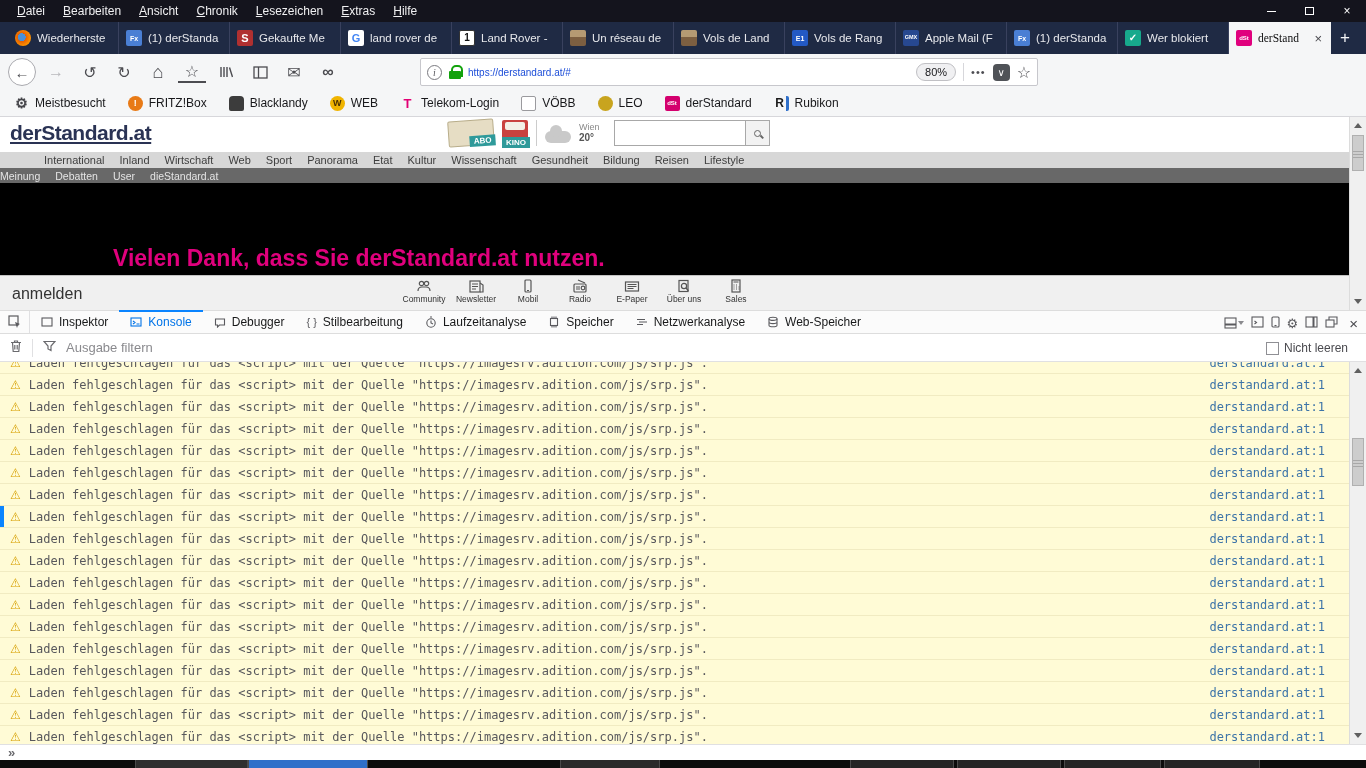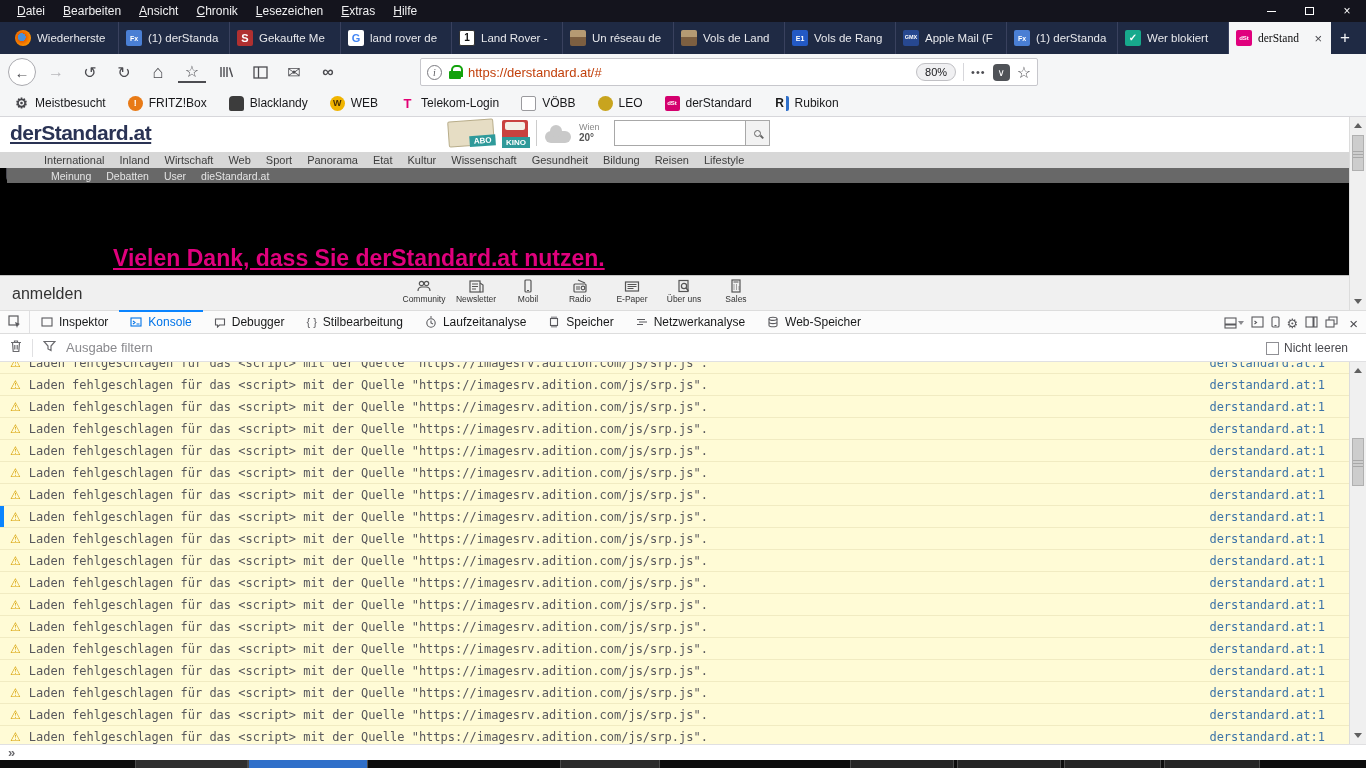--- a/index.html
+++ b/index.html
@@ -29,21 +29,21 @@
   .navtoolbar{position:absolute;left:0;top:54px;width:1366px;height:36px;background:#f5f6f7;display:flex;align-items:center;}
   .navicons{display:flex;align-items:center;gap:6px;padding-left:8px;color:#4c4c51;}
   .nbtn{width:28px;height:28px;display:flex;align-items:center;justify-content:center;font-size:16px;color:#4c4c51;}
   .backbtn{border:1px solid #a9a9ae;border-radius:50%;background:#fff;font-size:15px;}
   .fwd{color:#b8b8bc;}
   .urlbar{position:absolute;left:420px;top:4px;width:618px;height:28px;background:#fff;border:1px solid #c7c7cc;border-radius:2px;display:flex;align-items:center;padding:0 6px;gap:7px;}
   .info-i{width:15px;height:15px;border:1px solid #7a7a80;border-radius:50%;color:#5a5a60;font-size:10px;display:flex;align-items:center;justify-content:center;font-family:"Liberation Serif",serif;font-style:italic;}
   .lockicon{width:12px;height:14px;position:relative;}
   .lockicon::before{content:"";position:absolute;left:2px;top:0;width:8px;height:8px;border:2px solid #12a20c;border-radius:5px 5px 0 0;}
   .lockicon::after{content:"";position:absolute;left:0;top:6px;width:12px;height:8px;background:#12a20c;border-radius:1px;}
-  .urltext{font-size:13px;color:#c2410c;flex:1;}
+  .urltext{font-size:10px;color:#1d4ed8;flex:1;}
   .zoompill{border:1px solid #c0c0c4;background:#f0f0f2;border-radius:10px;font-size:11px;padding:2px 8px;color:#18181b;}
   .urlsep{width:1px;height:18px;background:#d7d7db;}
   .dots3{color:#4c4c51;font-size:11px;letter-spacing:1px;}
   .pocket{width:17px;height:17px;border-radius:4px;background:#4f5257;color:#fff;font-size:10px;display:flex;align-items:center;justify-content:center;}
   .star{color:#4c4c51;font-size:16px;}
   .right-icons{position:absolute;right:10px;top:0;height:36px;display:flex;align-items:center;gap:12px;}
   .shieldgray{width:14px;height:16px;background:#b4b4b8;clip-path:polygon(0 0,100% 0,100% 60%,50% 100%,0 60%);}
   .shielduo{width:15px;height:16px;background:#88888c;clip-path:polygon(0 0,100% 0,100% 60%,50% 100%,0 60%);color:#fff;font-size:6px;font-weight:bold;display:flex;justify-content:center;padding-top:3px;}
   .pinorange{width:11px;height:16px;border-radius:2px;background:linear-gradient(#6b97d6 30%,#e85c2a 30%);}
   .hdbadge{width:22px;height:14px;background:#8f1f1f;border:1px solid #5f1010;border-radius:3px;color:#fff;font-size:9px;font-weight:bold;display:flex;align-items:center;justify-content:center;}
@@ -76,29 +76,29 @@
   .cloud::before{content:"";position:absolute;left:5px;top:-6px;width:12px;height:12px;background:#c9c9c9;border-radius:50%;}
   .weather{font-size:9px;color:#8a8a8a;line-height:1.15;}
   .weather b{color:#555;font-size:10px;}
   .searchwrap{display:flex;align-items:center;margin-left:6px;}
   .searchbox{width:132px;height:26px;border:1px solid #a8a8a8;background:#fff;font-size:12px;padding:0 5px;font-family:"Liberation Sans",sans-serif;}
   .searchbtn{width:24px;height:26px;border:1px solid #a8a8a8;border-left:none;background:#f2f2f2;display:flex;align-items:center;justify-content:center;}
   .mag{width:7px;height:7px;border:1.5px solid #666;border-radius:50%;position:relative;}
   .mag::after{content:"";position:absolute;left:5px;top:5px;width:4px;height:1.5px;background:#666;transform:rotate(45deg);}
   .nav1{position:absolute;left:0;top:35px;width:100%;height:16px;background:#d7d7d7;display:flex;align-items:center;gap:15px;padding-left:44px;}
   .nav1 .ni{font-size:11px;color:#3e3e3e;}
-  .nav2{position:absolute;left:7px;top:51px;width:100%;height:15px;background:#686868;display:flex;align-items:center;gap:15px;padding-left:44px;}
+  .nav2{position:absolute;left:0;top:51px;width:100%;height:15px;background:#686868;display:flex;align-items:center;gap:15px;}
   .nav2 .ni{font-size:10.5px;color:#e4e4e4;}
   .nav2-right{position:absolute;right:580px;top:0;height:15px;display:flex;align-items:center;gap:14px;}
   .nav2-right .ni{font-size:10px;color:#d6d6d6;letter-spacing:0.5px;}
   .neubadge{background:#d9534f;color:#fff;font-size:8px;padding:1px 3px;border-radius:1px;margin-left:-9px;}
   .site-icon{position:absolute;left:6px;top:36px;width:26px;height:28px;background:#4a4a52;border-radius:4px;display:flex;align-items:center;justify-content:center;}
   .flame{width:10px;height:13px;background:#e0007d;border-radius:50% 50% 50% 50%/60% 60% 40% 40%;position:relative;}
   .flame::after{content:"";position:absolute;left:3px;top:5px;width:4px;height:6px;background:#fff;border-radius:50%;}
-  .thanks{position:absolute;left:113px;top:128px;font-size:23px;font-weight:bold;color:#e0007d;text-decoration:underline;}
+  .thanks{position:absolute;left:113px;top:128px;font-size:23px;font-weight:bold;color:#e0007d;}
   .sitefooter{position:absolute;left:0;top:158px;width:100%;height:35px;background:#f0f0f0;border-top:1px solid #c3c3c3;}
   .anmelden{position:absolute;left:12px;top:9px;font-size:16px;color:#333;}
   .footicons{position:absolute;left:398px;top:3px;display:flex;}
   .fitem{width:52px;display:flex;flex-direction:column;align-items:center;gap:1px;}
   .fitem svg{stroke:#555;fill:none;stroke-width:1.2;}
   .fitem .flbl{font-size:8.5px;color:#333;}
 
   
   .pscroll{position:absolute;right:0;top:117px;width:17px;height:193px;background:#f0f0f0;border-left:1px solid #dcdcdc;}
   .sarrow{position:absolute;left:4px;width:0;height:0;border-left:4px solid transparent;border-right:4px solid transparent;}

